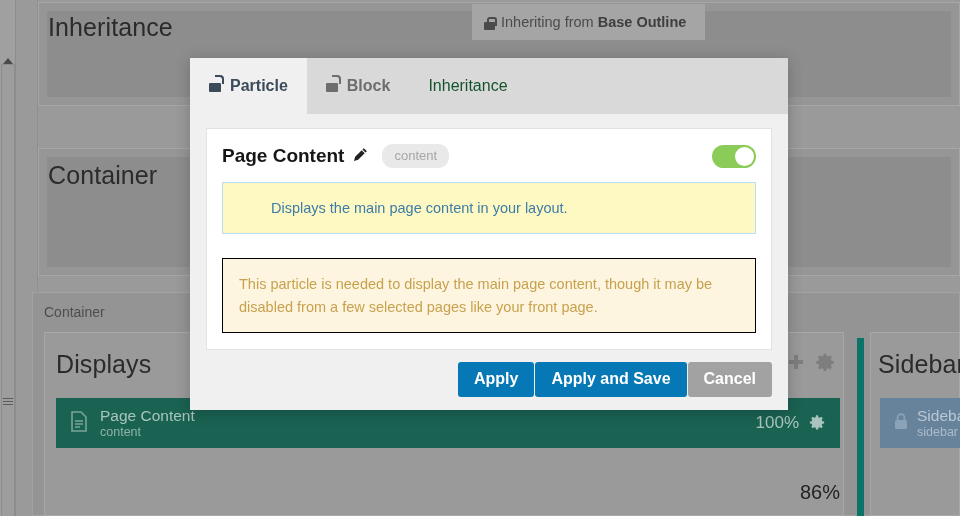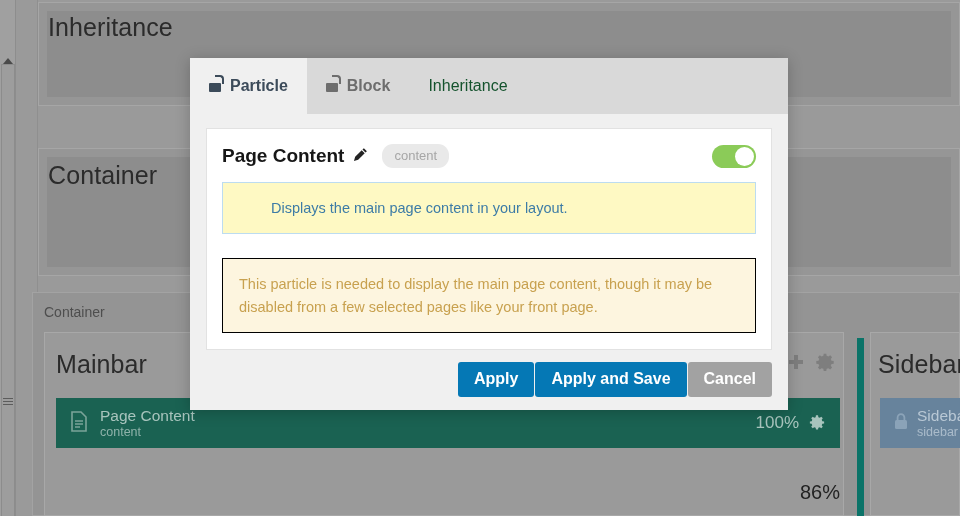--- a/index.html
+++ b/index.html
@@ -302,21 +302,21 @@
     <div class="sec-inner"></div>
   </div>
   <div class="bg-title" style="left:48px; top:161px;">Container</div>
 
   <div class="bg-section" style="left:32px; top:292px; width:928px; height:224px; background:#949494; border-color:#a3a3a3;">
   </div>
   <div class="bg-title-sm" style="left:44px; top:304px;">Container</div>
 
   <div class="bg-section" style="left:44px; top:332px; width:800px; height:184px; background:#9a9a9a; border-color:#a8a8a8;">
   </div>
-  <div class="bg-title" style="left:56px; top:350px;">Mainbar</div>
+  <div class="bg-title" style="left:56px; top:350px;">Displays</div>
 
   <div class="mini-ico" style="position:absolute; left:786px; top:352px; width:20px; height:20px;">
     <svg width="20" height="20" viewBox="0 0 20 20">
         <path d="M8 3h4v5h5v4h-5v5H8v-5H3V8h5z" fill="#7e7e7e"></path>
       </svg>
   </div>
   <div class="mini-ico" style="position:absolute; left:814px; top:352px; width:22px; height:22px;">
     <svg width="22" height="22" viewBox="0 0 24 24" fill="#7e7e7e">
       <path d="M12 8a4 4 0 100 8 4 4 0 000-8zm0 2.2a1.8 1.8 0 110 3.6 1.8 1.8 0 010-3.6z"></path>
       <path d="M10.6 1.8h2.8l.4 2.4 1.9.8 2-1.4 2 2-1.4 2 .8 1.9 2.4.4v2.8l-2.4.4-.8 1.9 1.4 2-2 2-2-1.4-1.9.8-.4 2.4h-2.8l-.4-2.4-1.9-.8-2 1.4-2-2 1.4-2-.8-1.9-2.4-.4v-2.8l2.4-.4.8-1.9-1.4-2 2-2 2 1.4 1.9-.8z"></path>
@@ -359,20 +359,25 @@
         <rect x="1" y="7" width="12" height="9" rx="1.5"></rect>
         <path d="M3.6 7V4.6a3.4 3.4 0 016.8 0V7" stroke="#97aec2" stroke-width="1.8" fill="none"></path>
       </svg>
     </span>
     <span class="pb-names">
       <div class="pb-title">Sidebar</div>
       <div class="pb-sub">sidebar</div>
     </span>
   </div>
 
+  <div class="inherit-pill">
+    <span class="lock-glyph"></span>
+    <span>Inheriting from</span>
+    <b>Base Outline</b>
+  </div>
 </div>
 
 <div id="modal">
 
   <div class="tabbar">
     <div class="tab active">
       <span class="unlock"></span>
       <span>Particle</span>
     </div>
     <div class="tab">

